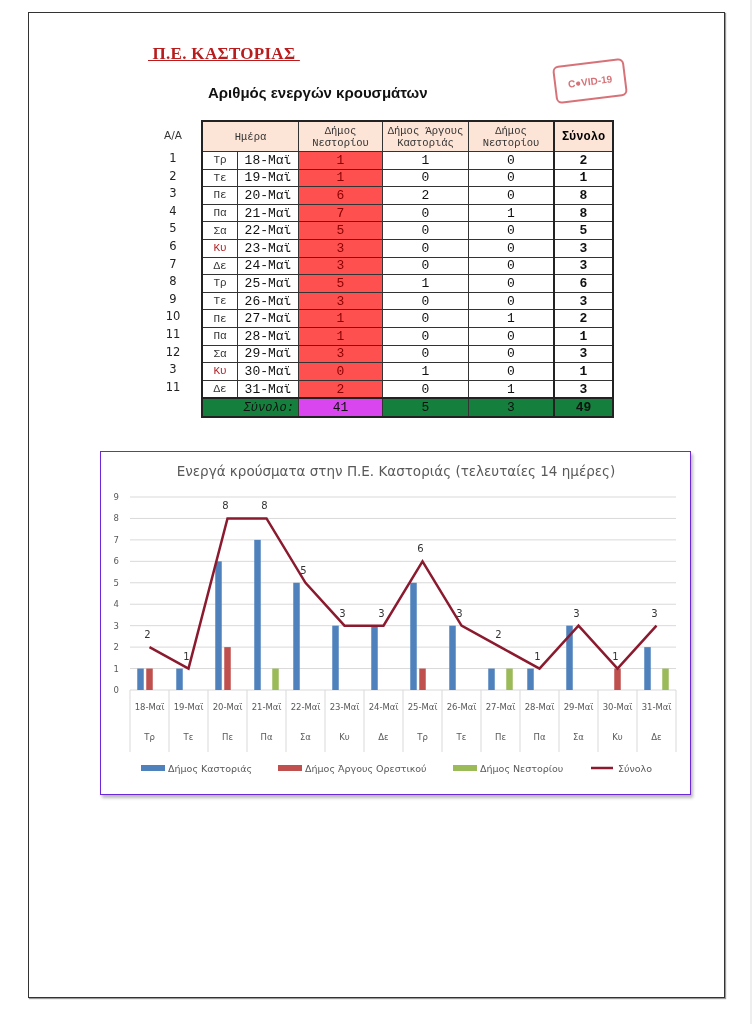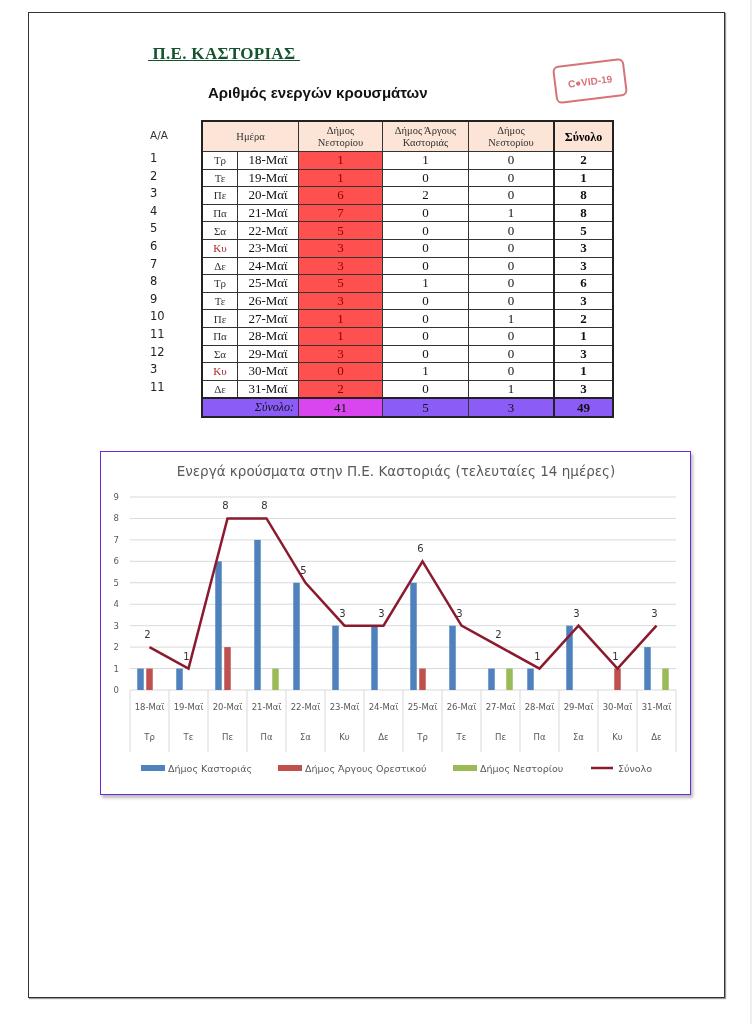--- a/index.html
+++ b/index.html
@@ -1,38 +1,38 @@
 <!DOCTYPE html>
 <html><head>
 <meta charset="utf-8">
 <style>
   html, body { margin:0; padding:0; background:#fff; }
   body { width:752px; height:1024px; position:relative; overflow:hidden; font-family:"DejaVu Sans", sans-serif; }
   .page-frame { position:absolute; left:28px; top:12px; width:695px; height:984px; border:1.5px solid #333; box-shadow:1px 1px 1px #999; background:#fff; }
   .right-edge { position:absolute; right:0; top:0; width:2px; height:1024px; background:#eee; }
-  .org-title { position:absolute; left:148px; top:44px; font-family:"Liberation Serif", serif; font-weight:bold; font-size:17px; color:#14532d; text-decoration:underline; letter-spacing:0.3px; white-space:pre; }
+  .org-title { position:absolute; left:148px; top:44px; font-family:"Liberation Serif", serif; font-weight:bold; font-size:17px; color:#b91c1c; text-decoration:underline; letter-spacing:0.3px; white-space:pre; }
   .doc-subtitle { position:absolute; left:208px; top:76px; font-family:"Liberation Sans", sans-serif; font-weight:bold; font-size:15px; color:#111;margin-top:8px; }
   .stamp { position:absolute; left:554px; top:62px; width:68px; height:34px; border:2.5px solid #c9444b; border-radius:6px; transform:rotate(-7deg); color:#c9444b; font-family:"Liberation Sans", sans-serif; font-size:10px; font-weight:bold; display:flex; align-items:center; justify-content:center; opacity:0.75; }
 
-  .aa-col { position:absolute; left:150px; top:120px; width:46px; font-family:"DejaVu Sans", sans-serif; font-size:11.5px; color:#222; }
+  .aa-col { position:absolute; left:150px; top:120px; width:46px; font-family:"DejaVu Sans", sans-serif; font-size:11.5px; color:#222; text-align:center; }
   .aa-head { height:30px; line-height:30px; font-size:10.5px; color:#333; }
   .aa-cell { height:17.6px; line-height:17.6px; }
 
-  table.cases { position:absolute; left:201px; top:120px; border-collapse:collapse; font-family:Liberation Serif, serif; border:2px solid #222; }
+  table.cases { position:absolute; left:201px; top:120px; border-collapse:collapse; font-family:Liberation Mono, monospace; border:2px solid #222; }
   table.cases td, table.cases th { border:1px solid #333; padding:0; text-align:center; font-size:13px; color:#111; height:16.6px; }
   table.cases th { background:#fce4d6; font-weight:normal; font-size:10.5px; color:#333; height:29px; line-height:12px; }
   table.cases th.total-head { font-weight:bold; font-size:12px; color:#000; border-left:2px solid #222; }
   td.day { width:34px; font-size:11px !important; color:#333 !important; }
   td.day.sun { color:#b0242b !important; }
   td.date { width:60px; }
   td.kast { width:83px; background:#ff5050; color:#8b0000 !important; }
   td.arg { width:85px; }
   td.nes { width:84px; }
   td.tot { width:57px; font-weight:bold; border-left:2px solid #222 !important; }
-  tr.sum td { background:#8b5cf6; border-top:2px solid #222; }
+  tr.sum td { background:#15803d; border-top:2px solid #222; }
   tr.sum td.sum-label { font-style:italic; text-align:right; padding-right:4px; font-size:12px; }
   tr.sum td.kast { background:#d946ef; color:#111 !important; }
 
   .chart-box { position:absolute; left:100px; top:451px; width:589px; height:342px; border:1px solid #6d28d9; box-shadow:2px 3px 3px #bbb; background:#fff; }
   svg#chart { position:absolute; left:0; top:0; }
   .chart-title { font-family:"DejaVu Sans", sans-serif; font-size:13.5px; fill:#595959; }
   .ytick { font-family:"DejaVu Sans", sans-serif; font-size:8.5px; fill:#595959; }
   .xtick { font-family:"DejaVu Sans", sans-serif; font-size:8.5px; fill:#595959; }
   .dlabel { font-family:"DejaVu Sans", sans-serif; font-size:10px; fill:#333; }
   .legend-text { font-family:"DejaVu Sans", sans-serif; font-size:9.5px; fill:#595959; }

